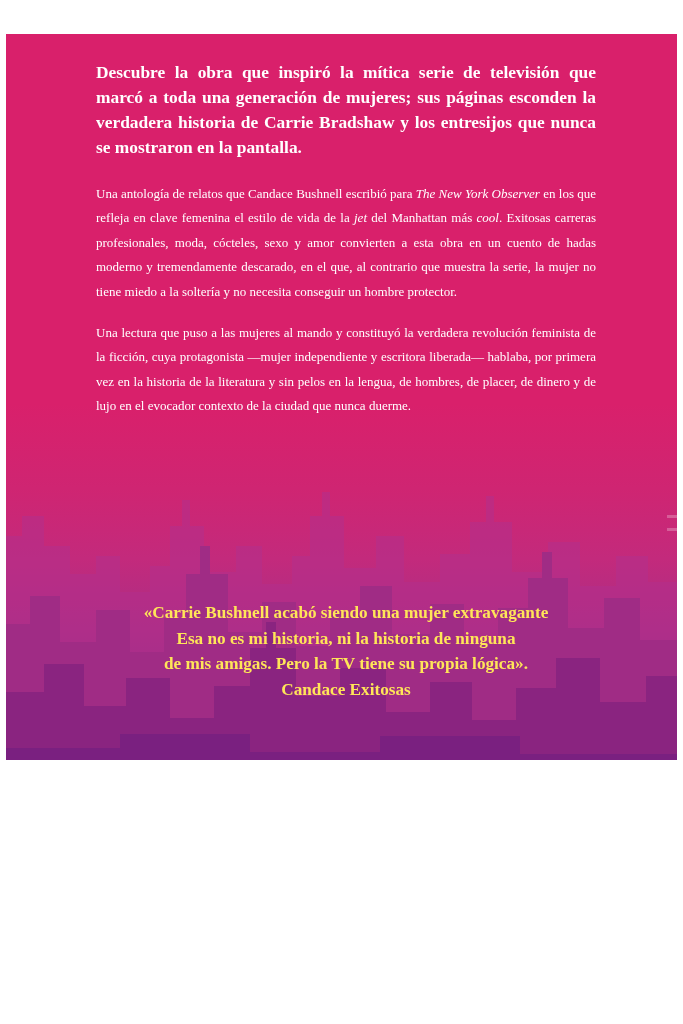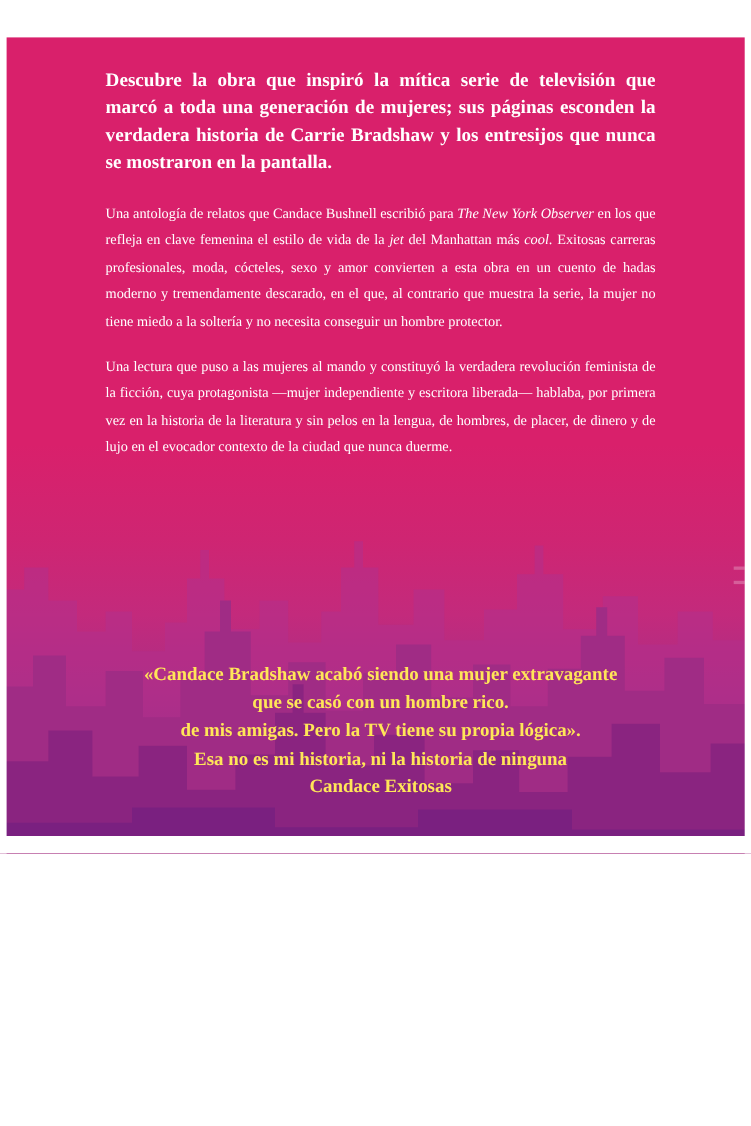--- a/index.html
+++ b/index.html
@@ -205,24 +205,23 @@
 
     <div class="blurb">
       <p class="para lead">Descubre la obra que inspiró la mítica serie de televisión que marcó a toda una generación de mujeres; sus páginas esconden la verdadera historia de Carrie Bradshaw y los entresijos que nunca se mostraron en la pantalla.</p>
 
       <p class="para"><span>Una antología de relatos que Candace Bushnell escribió para </span><em>The New York Observer</em><span> en los que refleja en clave femenina el estilo de vida de la </span><em>jet</em><span> del Manhattan más </span><em>cool</em><span>. Exitosas carreras profesionales, moda, cócteles, sexo y amor convierten a esta obra en un cuento de hadas moderno y tremendamente descarado, en el que, al contrario que muestra la serie, la mujer no tiene miedo a la soltería y no necesita conseguir un hombre protector.</span></p>
 
       <p class="para">Una lectura que puso a las mujeres al mando y constituyó la verdadera revolución feminista de la ficción, cuya protagonista —mujer independiente y escritora liberada— hablaba, por primera vez en la historia de la literatura y sin pelos en la lengua, de hombres, de placer, de dinero y de lujo en el evocador contexto de la ciudad que nunca duerme.</p>
     </div>
 
     <div class="quote-block">
-      <span class="qline">«Candace Bradshaw acabó siendo una mujer extravagante</span>
-      <span class="qline">que se casó con un hombre rico.</span>
+      <span class="qline">«Carrie Bushnell acabó siendo una mujer extravagante</span>
+      <span class="qline">Esa no es mi historia, ni la historia de ninguna</span>
       <span class="qline">de mis amigas. Pero la TV tiene su propia lógica».</span>
-      <span class="qline">Esa no es mi historia, ni la historia de ninguna</span>
       <span class="quote-attrib">Candace Exitosas</span>
     </div>
 
     <div class="publisher-logo">
       <svg width="78" height="66" viewBox="0 0 78 66" xmlns="http://www.w3.org/2000/svg">
 
         <path d="M20 60 L38 6 L56 60" fill="none" stroke="#ffffff" stroke-width="3.2"></path>
         <path d="M27 42 L49 42" fill="none" stroke="#ffffff" stroke-width="2.6"></path>
         <g stroke="#ffffff" stroke-width="2.2">
           <line x1="14" y1="20" x2="28" y2="20"></line>

